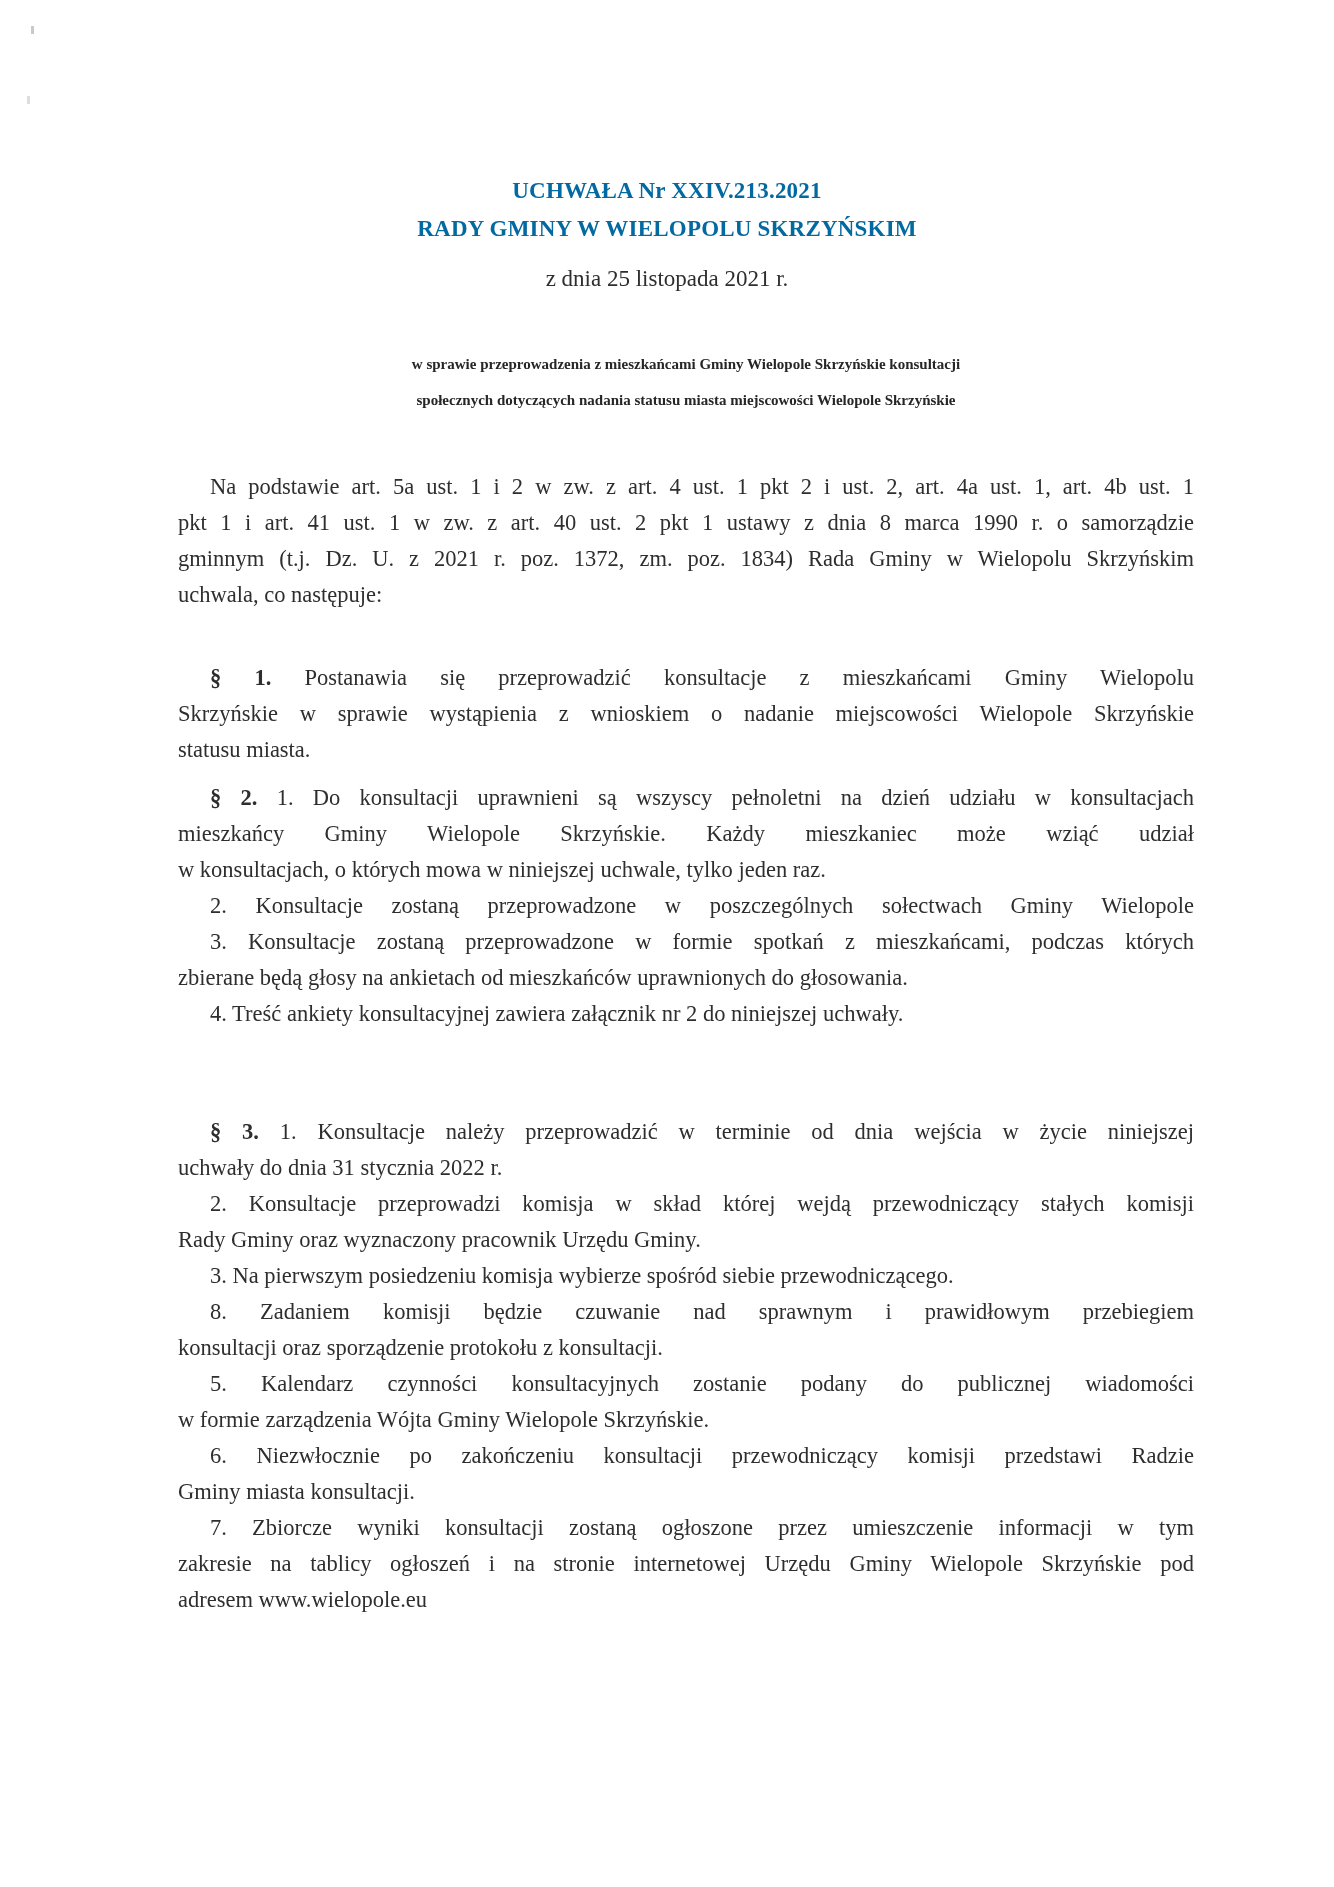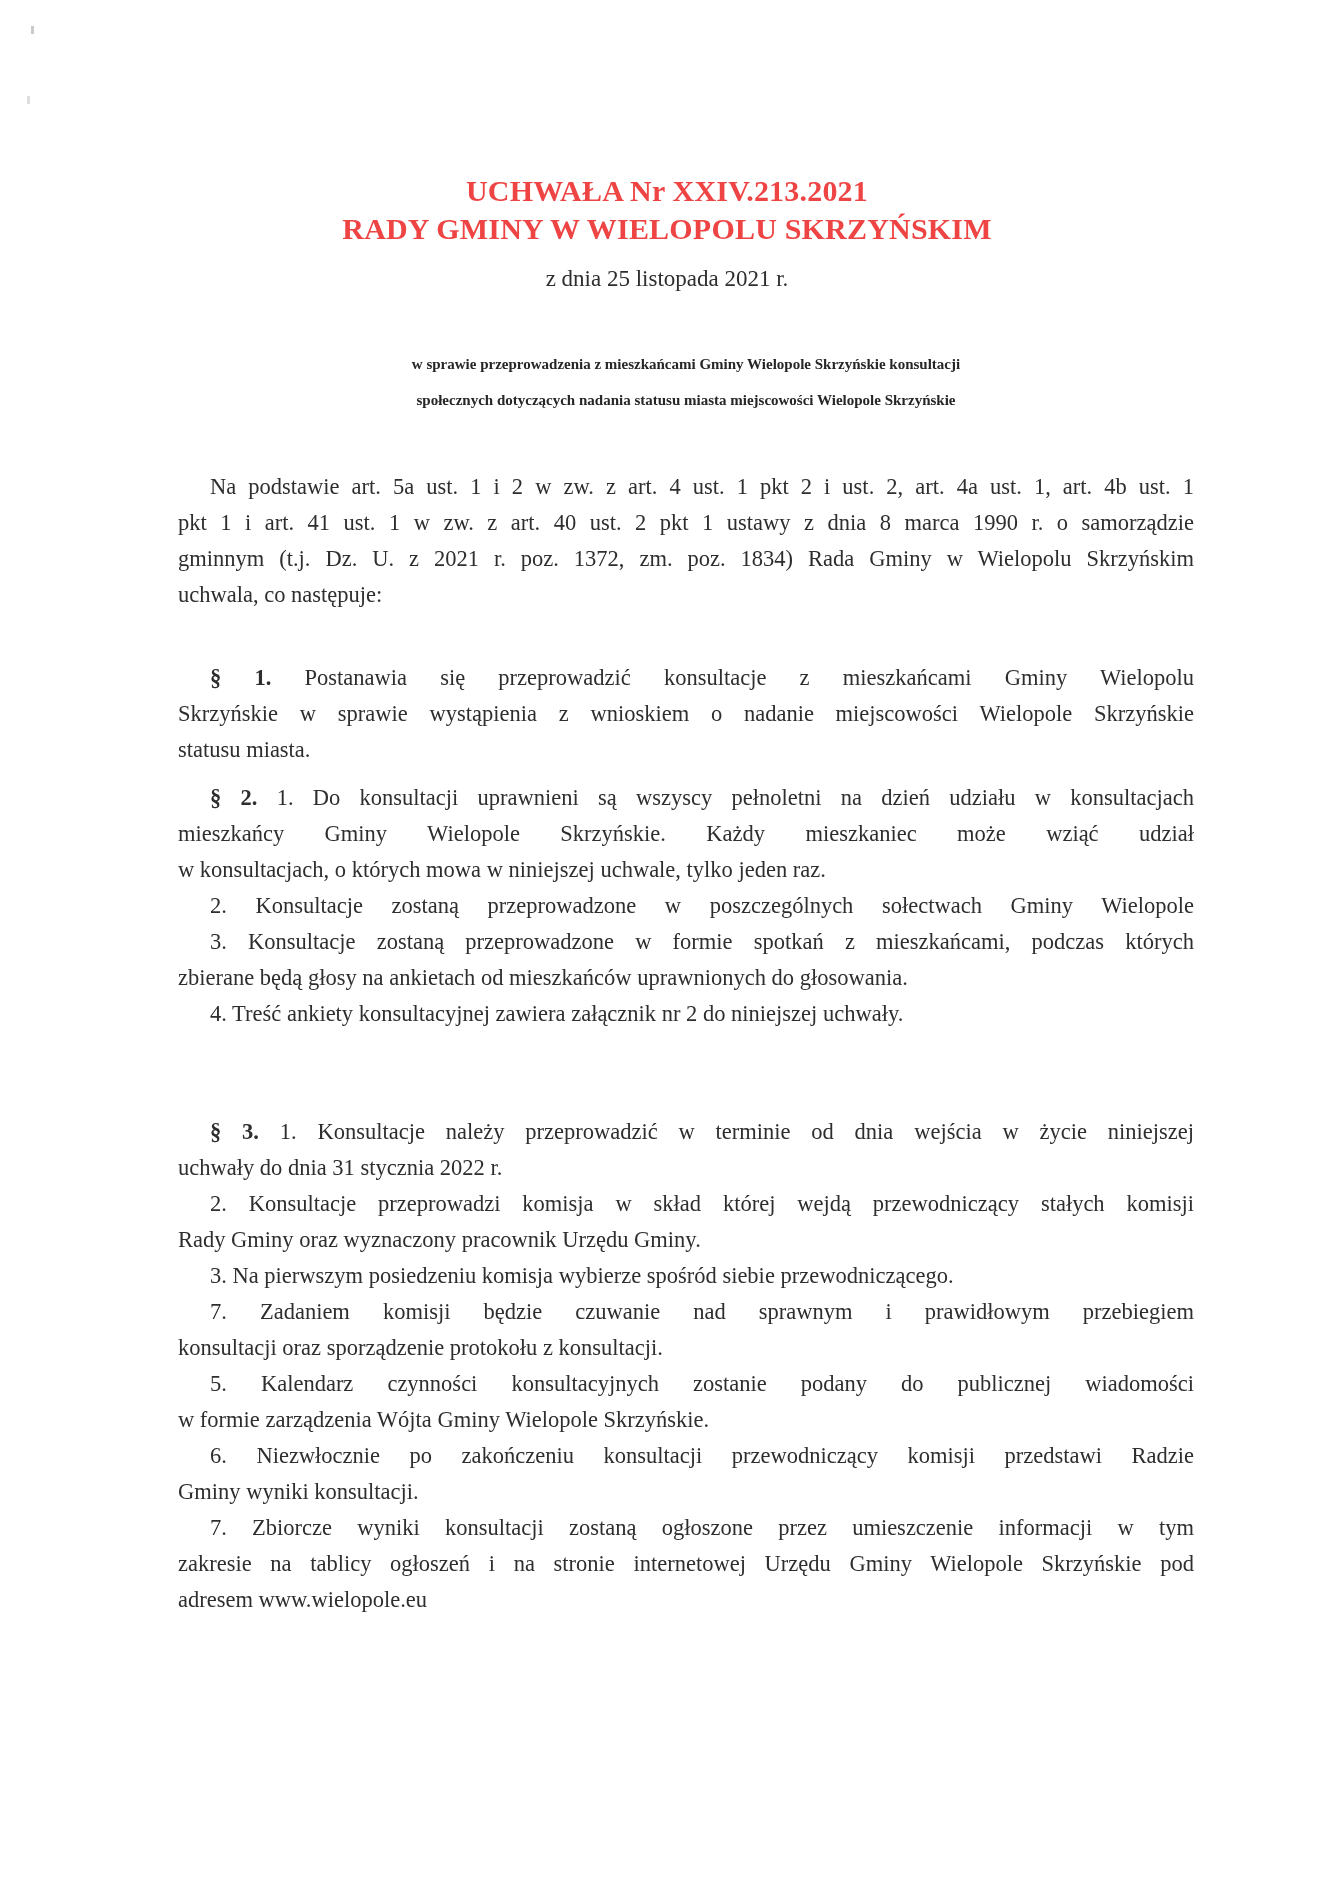--- a/index.html
+++ b/index.html
@@ -1,21 +1,21 @@
 <!DOCTYPE html>
 <html><head>
 <meta charset="utf-8">
 <style>
   html, body { margin: 0; padding: 0; background: #ffffff; }
   body { width: 1334px; height: 1887px; position: relative; overflow: hidden;
          font-family: "Liberation Serif", "DejaVu Serif", serif; color: #2a2a2a; }
   .page { position: absolute; left: 0; top: 0; width: 1334px; height: 1887px; background: #fff; }
   .scan-mark { position: absolute; width: 3px; background: #bdbdbd; opacity: .8; }
   .header { position: absolute; left: 0; width: 1334px; text-align: center; }
-  .h-title { font-weight: bold; font-size: 30px; line-height: 38px; color: #ef4444; letter-spacing: 0.2px; font-family: Liberation Serif, serif; }
+  .h-title { font-weight: bold; font-size: 23px; line-height: 38px; color: #0369a1; letter-spacing: 0.2px; font-family: Liberation Serif, serif; }
   .h-date { font-size: 23px; line-height: 38px; color: #2e2e2e; }
   .subject { position: absolute; left: 178px; width: 1016px; text-align: center;
              font-weight: bold; font-size: 15px; line-height: 36px; color: #262626; }
   .body { position: absolute; left: 178px; width: 1016px; font-size: 22.5px; color: #2e2e2e; }
   .line { display: block; height: 36px; line-height: 36px; white-space: nowrap; }
   .line.j { text-align: justify; text-align-last: justify; white-space: normal; overflow: hidden; }
   .line.ind { padding-left: 32px; }
   .line.ind.j { padding-left: 32px; }
   .par-sign { font-weight: bold; }
 </style>
@@ -69,24 +69,24 @@
 
   <div class="body" style="top:1114px;">
     <span class="line ind j">
       <span class="par-sign">§ 3.</span>
       <span>1. Konsultacje należy przeprowadzić w terminie od dnia wejścia w życie niniejszej</span>
     </span>
     <span class="line">uchwały do dnia 31 stycznia 2022 r.</span>
     <span class="line ind j">2.  Konsultacje przeprowadzi komisja w skład której wejdą przewodniczący stałych komisji</span>
     <span class="line">Rady Gminy oraz wyznaczony pracownik Urzędu Gminy.</span>
     <span class="line ind">3. Na pierwszym posiedzeniu komisja wybierze spośród siebie przewodniczącego.</span>
-    <span class="line ind j">7. Zadaniem komisji będzie czuwanie nad sprawnym i prawidłowym przebiegiem</span>
+    <span class="line ind j">8. Zadaniem komisji będzie czuwanie nad sprawnym i prawidłowym przebiegiem</span>
     <span class="line">konsultacji oraz sporządzenie protokołu z konsultacji.</span>
     <span class="line ind j">5. Kalendarz czynności konsultacyjnych zostanie podany do publicznej wiadomości</span>
     <span class="line">w formie zarządzenia Wójta Gminy Wielopole Skrzyńskie.</span>
     <span class="line ind j">6. Niezwłocznie po zakończeniu konsultacji przewodniczący komisji przedstawi Radzie</span>
-    <span class="line">Gminy wyniki konsultacji.</span>
+    <span class="line">Gminy miasta konsultacji.</span>
     <span class="line ind j">7. Zbiorcze wyniki konsultacji zostaną ogłoszone przez umieszczenie informacji w tym</span>
     <span class="line j">zakresie na tablicy ogłoszeń i na stronie internetowej Urzędu Gminy Wielopole Skrzyńskie pod</span>
     <span class="line">adresem www.wielopole.eu</span>
   </div>
 
 </div>
 
 </body></html>

